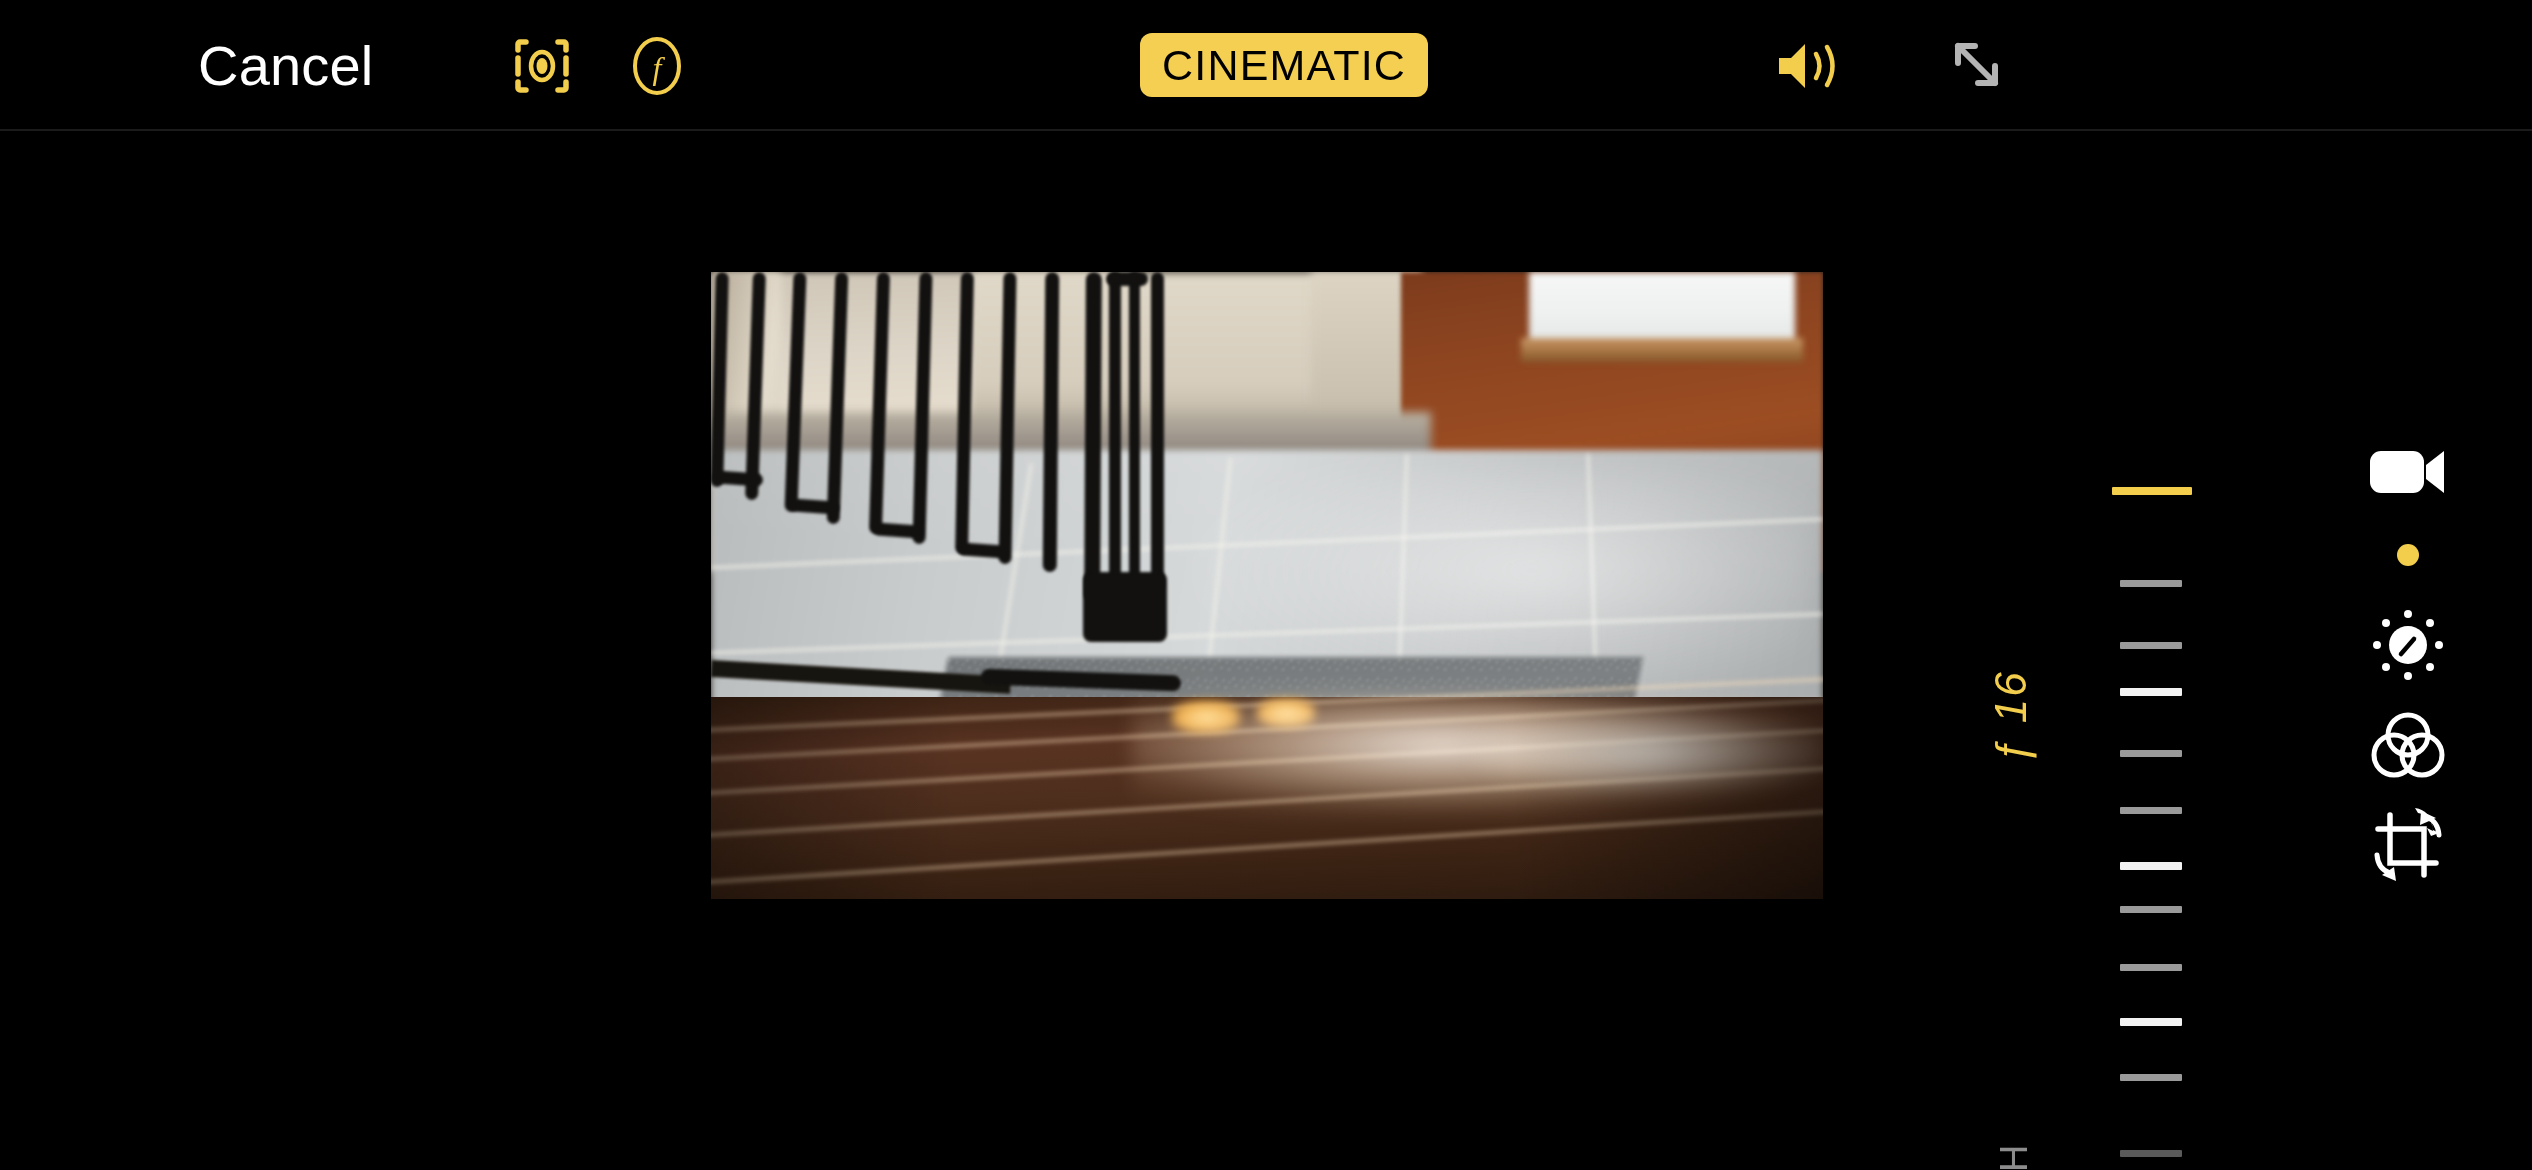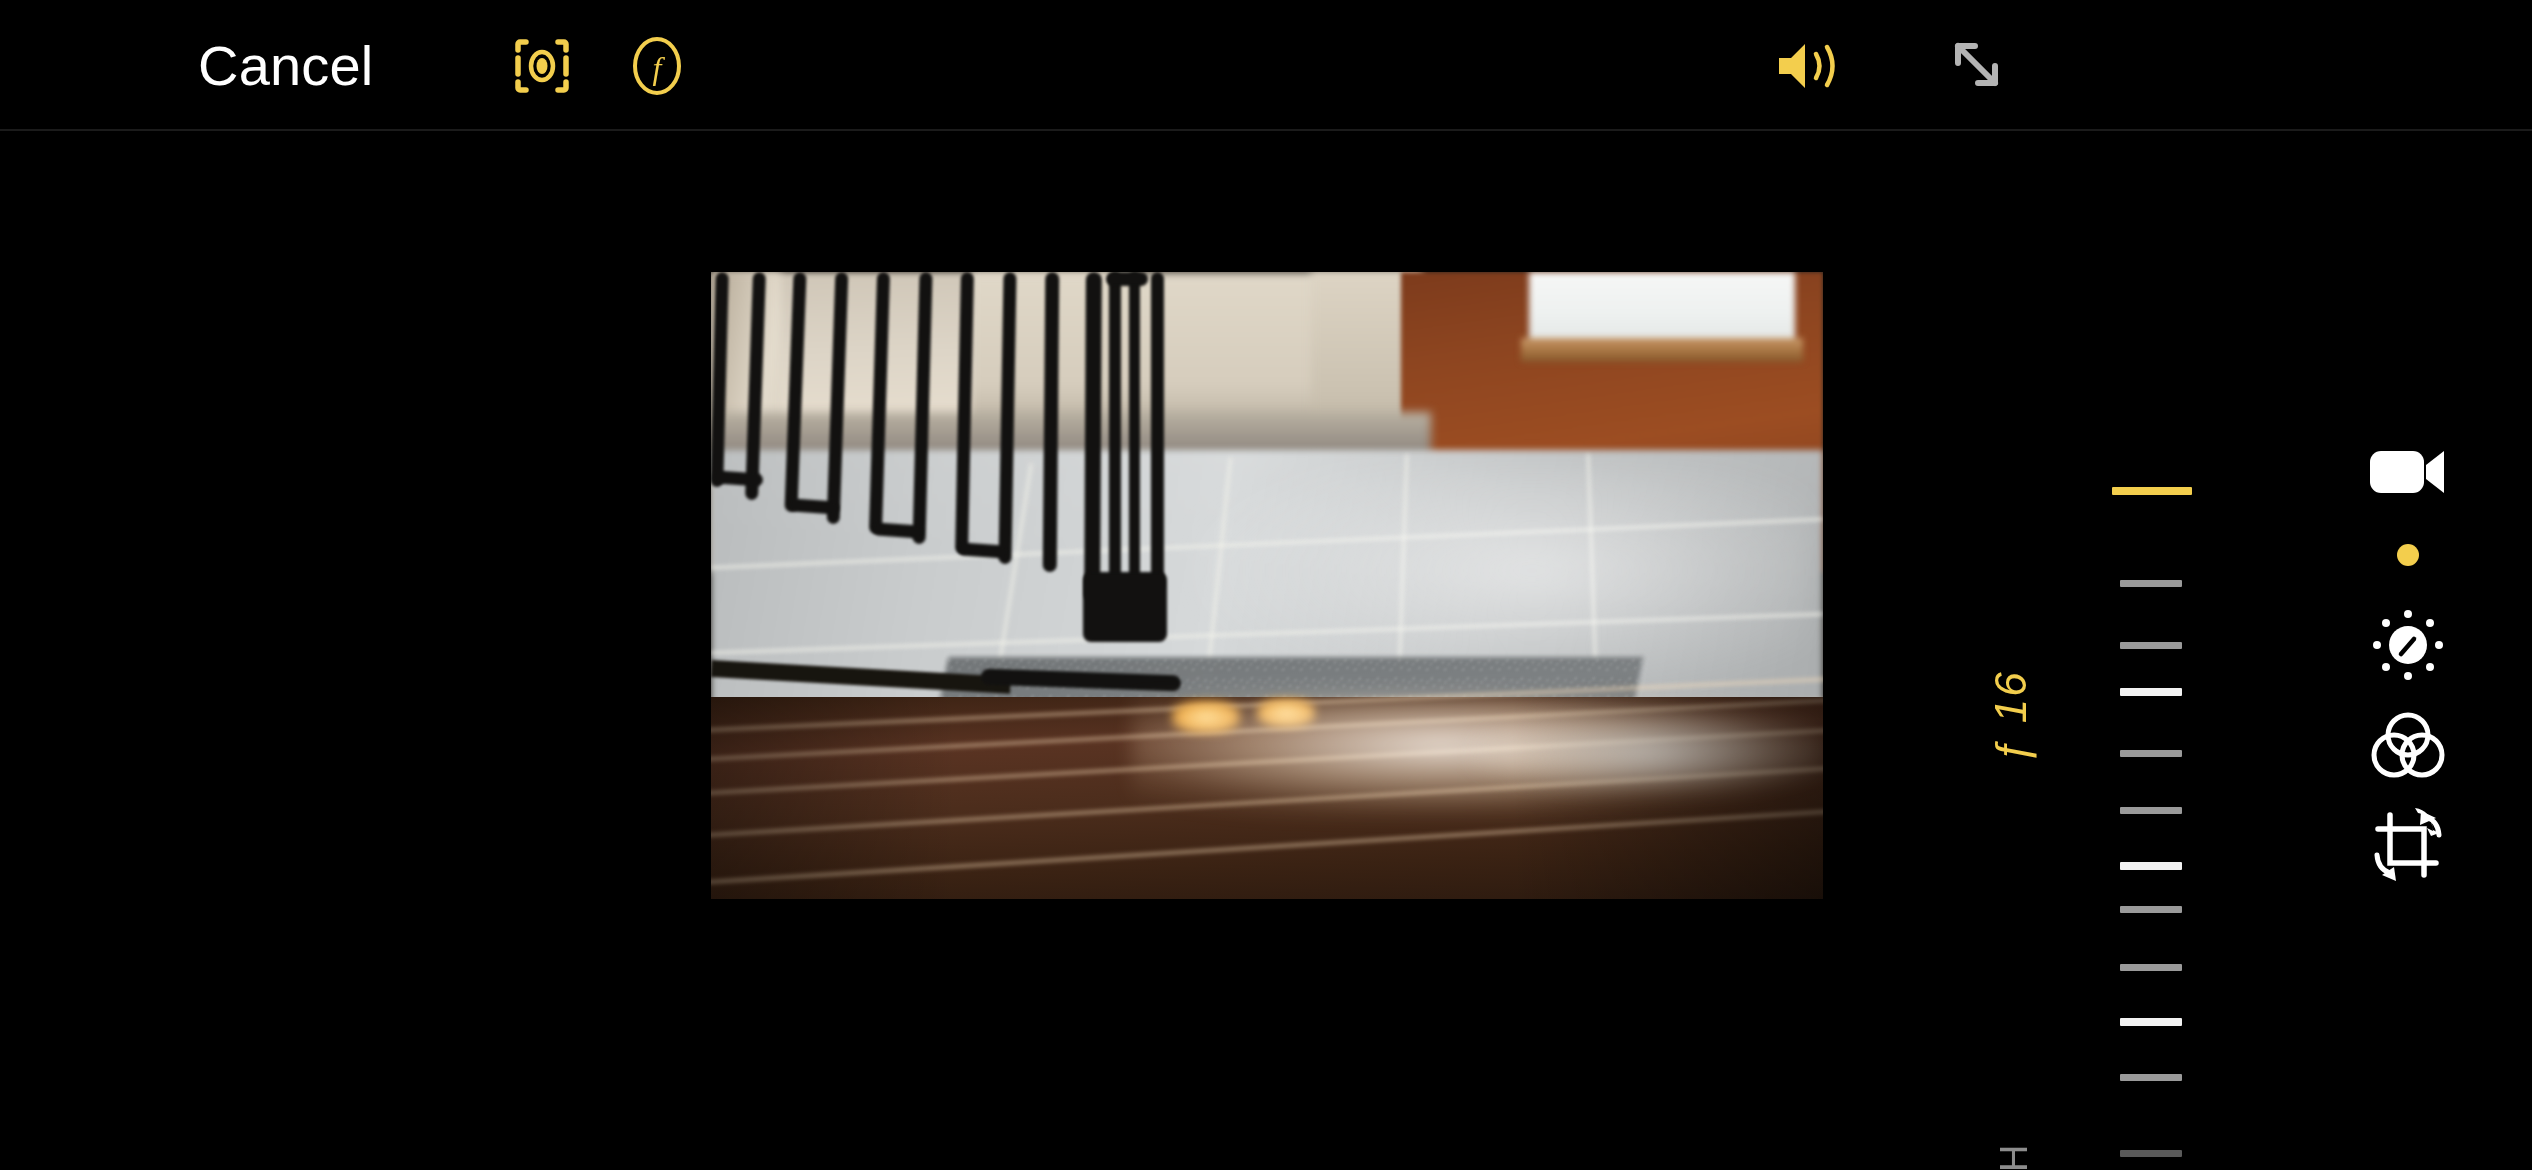--- a/index.html
+++ b/index.html
@@ -352,20 +352,21 @@
 
     <div class="tb-item" id="aperture-toggle-button">
       <span>
         <svg width="64" height="64" viewBox="0 0 64 64" aria-hidden="true">
           <ellipse cx="32" cy="32" rx="22" ry="27" fill="none" stroke="#f3ce4d" stroke-width="4"></ellipse>
           <text x="32" y="45" font-family="Liberation Serif, serif" font-style="italic" font-size="32" fill="#f3ce4d" text-anchor="middle">f</text>
         </svg>
       </span>
     </div>
 
+    <div class="tb-item" id="cinematic-badge">CINEMATIC</div>
 
     <div class="tb-item" id="audio-toggle-button">
       <span>
         <svg width="80" height="64" viewBox="0 0 80 64" aria-hidden="true">
           <path d="M6 24 H18 L32 10 V54 L18 40 H6 Z" fill="#f3ce4d"></path>
           <path d="M43 20 q7 12 0 24" fill="none" stroke="#f3ce4d" stroke-width="4.5" stroke-linecap="round"></path>
           <path d="M54 13 q11 19 0 38" fill="none" stroke="#f3ce4d" stroke-width="4.5" stroke-linecap="round"></path>
         </svg>
       </span>
     </div>

